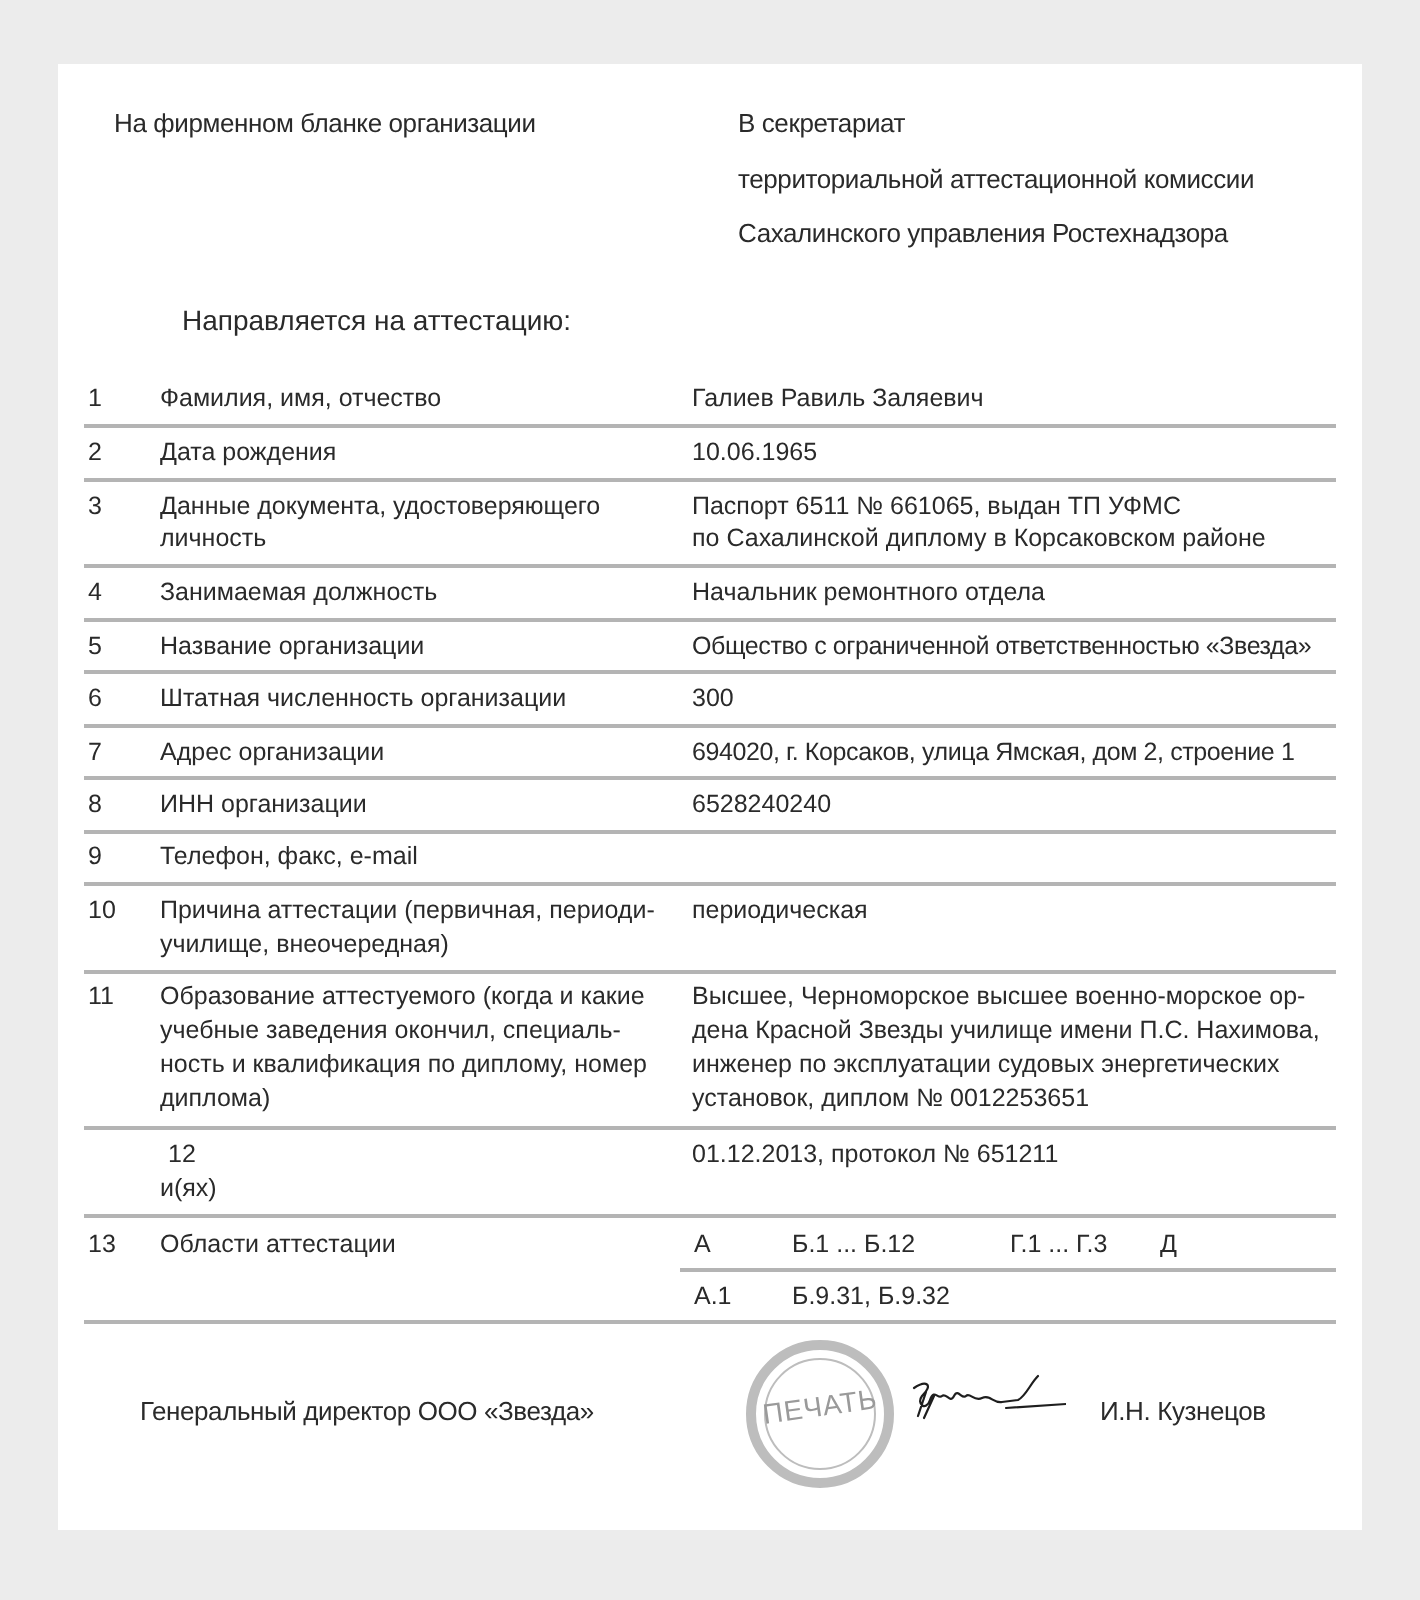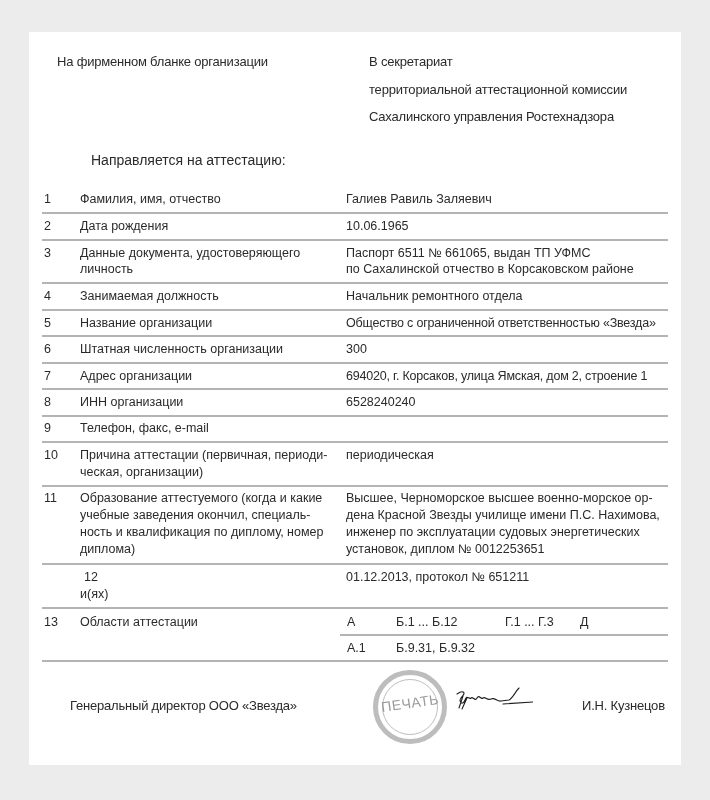--- a/index.html
+++ b/index.html
@@ -75,21 +75,21 @@
 
   <div class="abs cell num" style="top:186px;">2</div>
   <div class="abs cell label" style="top:186px;">Дата рождения</div>
   <div class="abs cell value" style="top:186px;">10.06.1965</div>
   <div class="rule full" style="top:207px;"></div>
 
   <div class="abs cell num" style="top:213px;">3</div>
   <div class="abs cell label" style="top:213px;">Данные документа, удостоверяющего</div>
   <div class="abs cell label" style="top:229px;">личность</div>
   <div class="abs cell value" style="top:213px;">Паспорт 6511 № 661065, выдан ТП УФМС</div>
-  <div class="abs cell value" style="top:229px;">по Сахалинской отчество в Корсаковском районе</div>
+  <div class="abs cell value" style="top:229px;">по Сахалинской диплому в Корсаковском районе</div>
   <div class="rule full" style="top:250px;"></div>
 
   <div class="abs cell num" style="top:256px;">4</div>
   <div class="abs cell label" style="top:256px;">Занимаемая должность</div>
   <div class="abs cell value" style="top:256px;">Начальник ремонтного отдела</div>
   <div class="rule full" style="top:277px;"></div>
 
   <div class="abs cell num" style="top:283px;">5</div>
   <div class="abs cell label" style="top:283px;">Название организации</div>
   <div class="abs cell value" style="top:283px; letter-spacing:-0.2px;">Общество с ограниченной ответственностью «Звезда»</div>
@@ -109,21 +109,21 @@
   <div class="abs cell label" style="top:362px;">ИНН организации</div>
   <div class="abs cell value" style="top:362px;">6528240240</div>
   <div class="rule full" style="top:383px;"></div>
 
   <div class="abs cell num" style="top:388px;">9</div>
   <div class="abs cell label" style="top:388px;">Телефон, факс, e-mail</div>
   <div class="rule full" style="top:409px;"></div>
 
   <div class="abs cell num" style="top:415px;">10</div>
   <div class="abs cell label" style="top:415px;">Причина аттестации (первичная, периоди-</div>
-  <div class="abs cell label" style="top:432px;">ческая, организации)</div>
+  <div class="abs cell label" style="top:432px;">училище, внеочередная)</div>
   <div class="abs cell value" style="top:415px;">периодическая</div>
   <div class="rule full" style="top:453px;"></div>
 
   <div class="abs cell num" style="top:458px;">11</div>
   <div class="abs cell label" style="top:458px;">Образование аттестуемого (когда и какие</div>
   <div class="abs cell label" style="top:475px;">учебные заведения окончил, специаль-</div>
   <div class="abs cell label" style="top:492px;">ность и квалификация по диплому, номер</div>
   <div class="abs cell label" style="top:509px;">диплома)</div>
   <div class="abs cell value" style="top:458px;">Высшее, Черноморское высшее военно-морское ор-</div>
   <div class="abs cell value" style="top:475px;">дена Красной Звезды училище имени П.С. Нахимова,</div>
@@ -151,14 +151,14 @@
 
   <div class="stamp">
     <div class="stamp-inner"></div>
     <div class="stamp-text">ПЕЧАТЬ</div>
   </div>
 
   <svg class="signature" width="80" height="30" viewBox="0 0 80 30">
     <path d="M4 8 C10 4, 14 6, 8 12 C5 16, 10 20, 12 14 C14 8, 16 14, 18 12 C20 10, 22 16, 24 12 C26 8, 28 14, 30 12 C32 10, 34 15, 38 13 C42 11, 44 16, 48 15 L56 14 C60 12, 62 6, 66 2 M50 18 L80 16 M6 22 L10 10 M9 23 L14 12" fill="none" stroke="#1e1e1e" stroke-width="1.1" stroke-linecap="round"></path>
   </svg>
 
-  <div class="abs hdr" style="left:521px; top:666px;margin-left:32px;">И.Н. Кузнецов</div>
+  <div class="abs hdr" style="left:521px; top:666px;">И.Н. Кузнецов</div>
 </div>
 
 </body></html>

